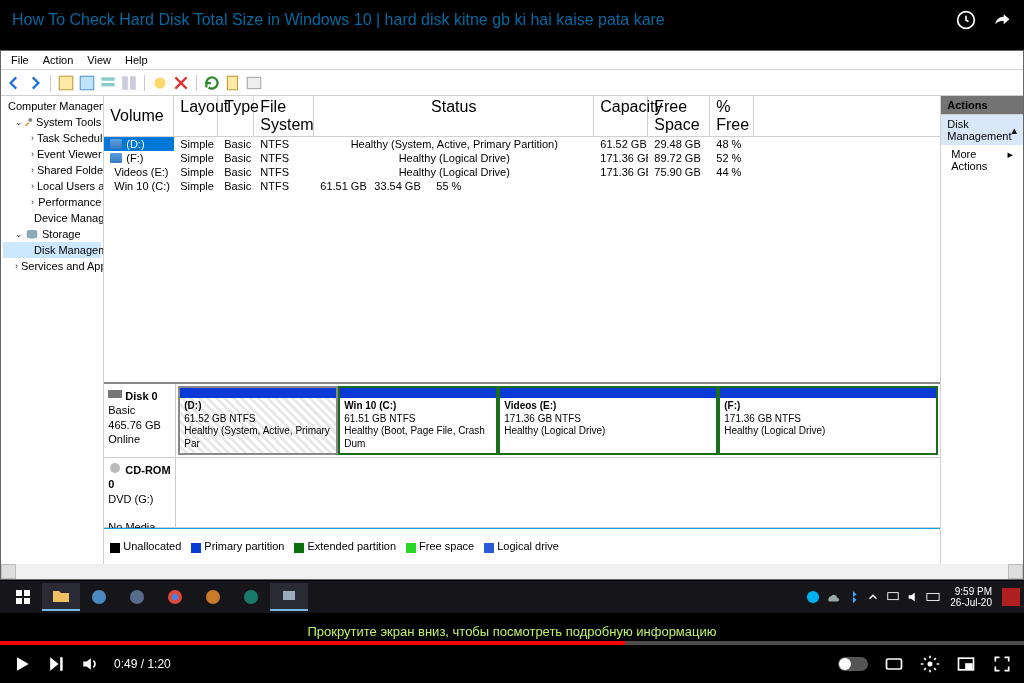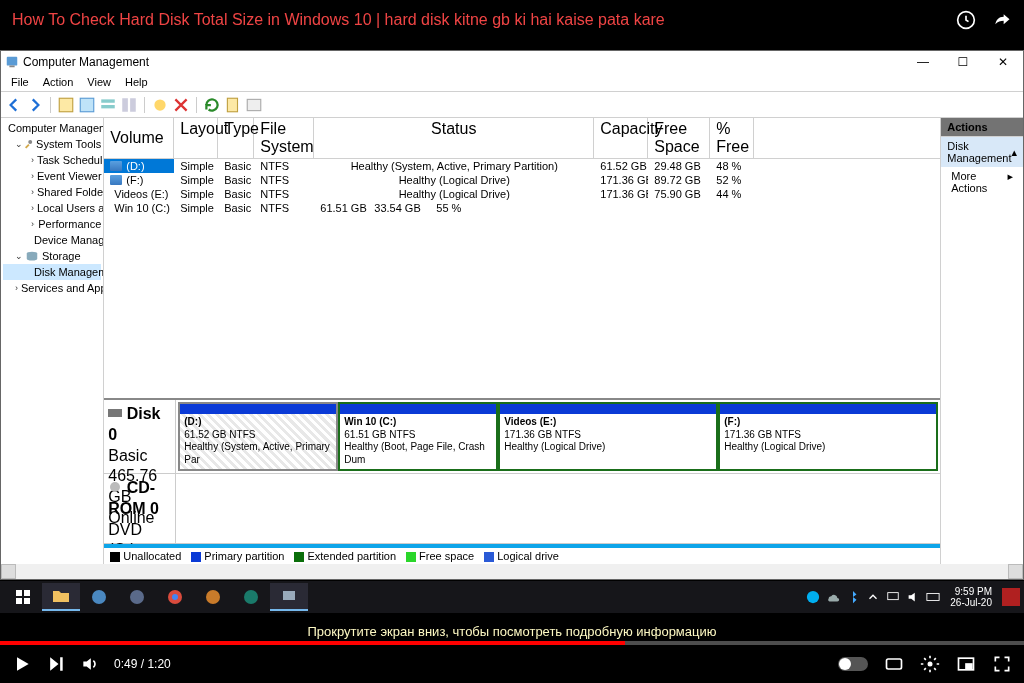--- a/index.html
+++ b/index.html
@@ -1,19 +1,19 @@
 <!DOCTYPE html>
 <html><head>
 <meta charset="utf-8">
 <style>
 * { box-sizing: border-box; margin: 0; padding: 0; font-family: "Segoe UI", Tahoma, sans-serif; }
 body { width: 1024px; height: 683px; background: #000; overflow: hidden; position: relative; }
 
 
-.yt-header { height: 40px; background: #000; color: #ef4444; display: flex; align-items: center; padding: 8px 12px; font-size: 16px; }
+.yt-header { height: 40px; background: #000; color: #0369a1; display: flex; align-items: center; padding: 8px 12px; font-size: 16px; }
 .yt-header-title { flex: 1; }
 .yt-header-icons { display: flex; gap: 16px; align-items: center; }
 .yt-icon { width: 20px; height: 20px; cursor: pointer; }
 
 
 .video-area { position: absolute; top: 40px; left: 0; right: 0; bottom: 0; background: #000; }
 
 
 .win-window { position: absolute; top: 10px; left: 0; right: 0; height: 530px; background: #fff; border: 1px solid #666; display: flex; flex-direction: column; font-size: 11px; color: #000; }
 .win-titlebar { height: 22px; background: #fff; display: flex; align-items: center; padding-left: 4px; }
@@ -54,28 +54,28 @@
 .vc-fs  { width: 60px; }
 .vc-st  { width: 280px; text-align: center; }
 .vc-cap { width: 54px; }
 .vc-free{ width: 62px; }
 .vc-pf  { width: 44px; }
 .drive-icon { width: 12px; height: 10px; background: linear-gradient(#5aa0e0,#3878c0); margin-right: 4px; border-radius: 1px; }
 
 
 .disk-graph { height: 146px; border-top: 2px solid #888; overflow: hidden; }
 .disk-row { display: flex; border-bottom: 1px solid #ccc; }
-.disk-info { width: 72px; padding: 4px 4px; font-size: 16px; line-height: 1.3; border-right: 1px solid #ccc; }
+.disk-info { width: 72px; padding: 4px 4px; font-size: 11px; line-height: 1.3; border-right: 1px solid #ccc; }
 .disk-info b { font-weight: 700; }
 .part-row { flex: 1; display: flex; padding: 2px; gap: 0; }
 .part { border: 2px solid #1a6e1a; padding: 2px 4px; font-size: 10px; line-height: 1.25; position: relative; overflow: hidden; }
 .part-header { height: 10px; background: #0a3ad6; margin: -2px -4px 2px -4px; }
 .part.d { border-color: #888; background: repeating-linear-gradient(45deg,#fff,#fff 3px,#e8e8e8 3px,#e8e8e8 6px); }
 
-.legend { height: 20px; border-top: 4px solid #0ea5e9; display: flex; align-items: center; padding-left: 6px; gap: 10px; font-size: 11px; }
+.legend { height: 36px; border-top: 1px solid #0ea5e9; display: flex; align-items: center; padding-left: 6px; gap: 10px; font-size: 11px; }
 .leg-sw { width: 10px; height: 10px; display: inline-block; margin-right: 3px; vertical-align: middle; }
 
 
 .actions-panel { width: 100px; border-left: 1px solid #d0d0d0; }
 .actions-head { background: #737373; padding: 3px 6px; font-size: 11px; border-bottom: 1px solid #d0d0d0; font-weight: 600; }
 .actions-sec { background: #d8e8f8; padding: 3px 6px; font-size: 11px; cursor: pointer; display: flex; justify-content: space-between; align-items: center; }
 .actions-item { padding: 3px 10px; font-size: 11px; cursor: pointer; display: flex; justify-content: space-between; }
 
 .win-scrollbar { height: 15px; background: #f0f0f0; display: flex; }
 .sb-track { flex: 1; background: #f0f0f0; }
@@ -88,21 +88,21 @@
 .taskbar-right { margin-left: auto; display: flex; align-items: center; gap: 6px; color: #fff; font-size: 10px; }
 .tray-icon { width: 14px; height: 14px; }
 .clock { text-align: right; line-height: 1.1; padding: 0 4px; }
 
 
 .yt-progress { position: absolute; left: 0; right: 0; bottom: 38px; height: 4px; background: #4d4d4d; }
 .yt-progress-fill { height: 100%; background: #f00; width: 61%; }
 .yt-controls { position: absolute; left: 0; right: 0; bottom: 0; height: 38px; background: #000; display: flex; align-items: center; padding: 0 12px; color: #fff; font-size: 12px; gap: 14px; }
 .yt-btn { width: 20px; height: 20px; cursor: pointer; }
 .yt-time { font-size: 12px; }
-.yt-sub { position: absolute; left: 50%; transform: translateX(-50%); bottom: 44px; color: #fef9c3; font-size: 13px; }
+.yt-sub { position: absolute; left: 50%; transform: translateX(-50%); bottom: 44px; color: #bef264; font-size: 13px; }
 .yt-right { margin-left: auto; display: flex; align-items: center; gap: 16px; }
 .toggle { width: 30px; height: 14px; background: #555; border-radius: 7px; position: relative; cursor: pointer; }
 .toggle::after { content: ''; width: 12px; height: 12px; background: #fff; border-radius: 50%; position: absolute; top: 1px; left: 1px; }
 </style>
 </head>
 <body>
 
 <div class="yt-header">
   <div class="yt-header-title">How To Check Hard Disk Total Size in Windows 10 | hard disk kitne gb ki hai kaise pata kare</div>
   <div class="yt-header-icons">
@@ -112,32 +112,20 @@
       </svg>
     <svg class="yt-icon" viewBox="0 0 24 24" fill="#fff">
         <path d="M14 5l7 6-7 6v-4c-4 0-7 1-10 4 1-5 4-9 10-9V5z"></path>
       </svg>
   </div>
 </div>
 
 <div class="video-area">
 
   <div class="win-window">
-    <div class="win-titlebar">
-      <svg class="win-titlebar-icon" viewBox="0 0 16 16">
-          <rect x="2" y="2" width="12" height="10" fill="#5a9bd5" rx="1"></rect>
-          <rect x="5" y="12" width="6" height="2" fill="#888"></rect>
-        </svg>
-      <div class="win-title">Computer Management</div>
-      <div class="win-controls">
-        <div class="win-ctrl">—</div>
-        <div class="win-ctrl">☐</div>
-        <div class="win-ctrl close">✕</div>
-      </div>
-    </div>
     <div class="menubar">
       <div class="menubar-item">File</div>
       <div class="menubar-item">Action</div>
       <div class="menubar-item">View</div>
       <div class="menubar-item">Help</div>
     </div>
     <div class="toolbar">
       <svg class="tb-btn" viewBox="0 0 16 16">
           <path d="M10 3l-5 5 5 5" fill="none" stroke="#1e6fd6" stroke-width="2"></path>
         </svg>

